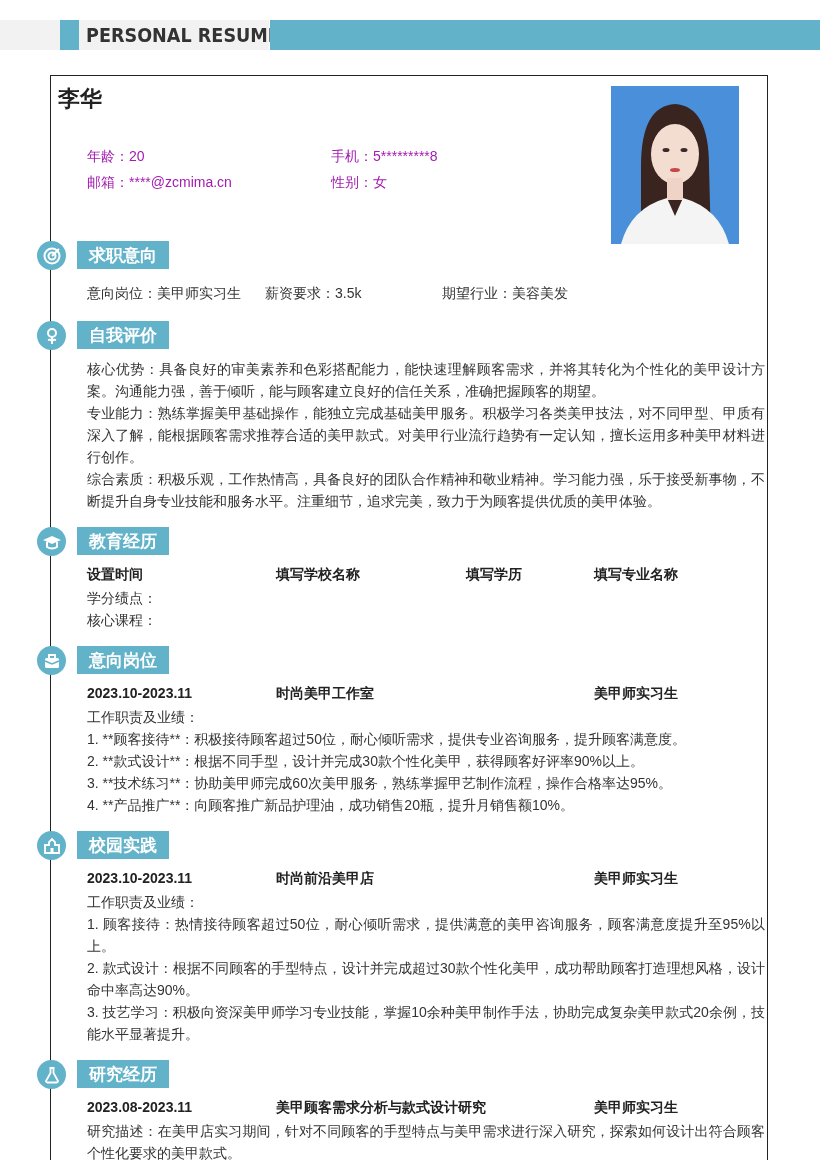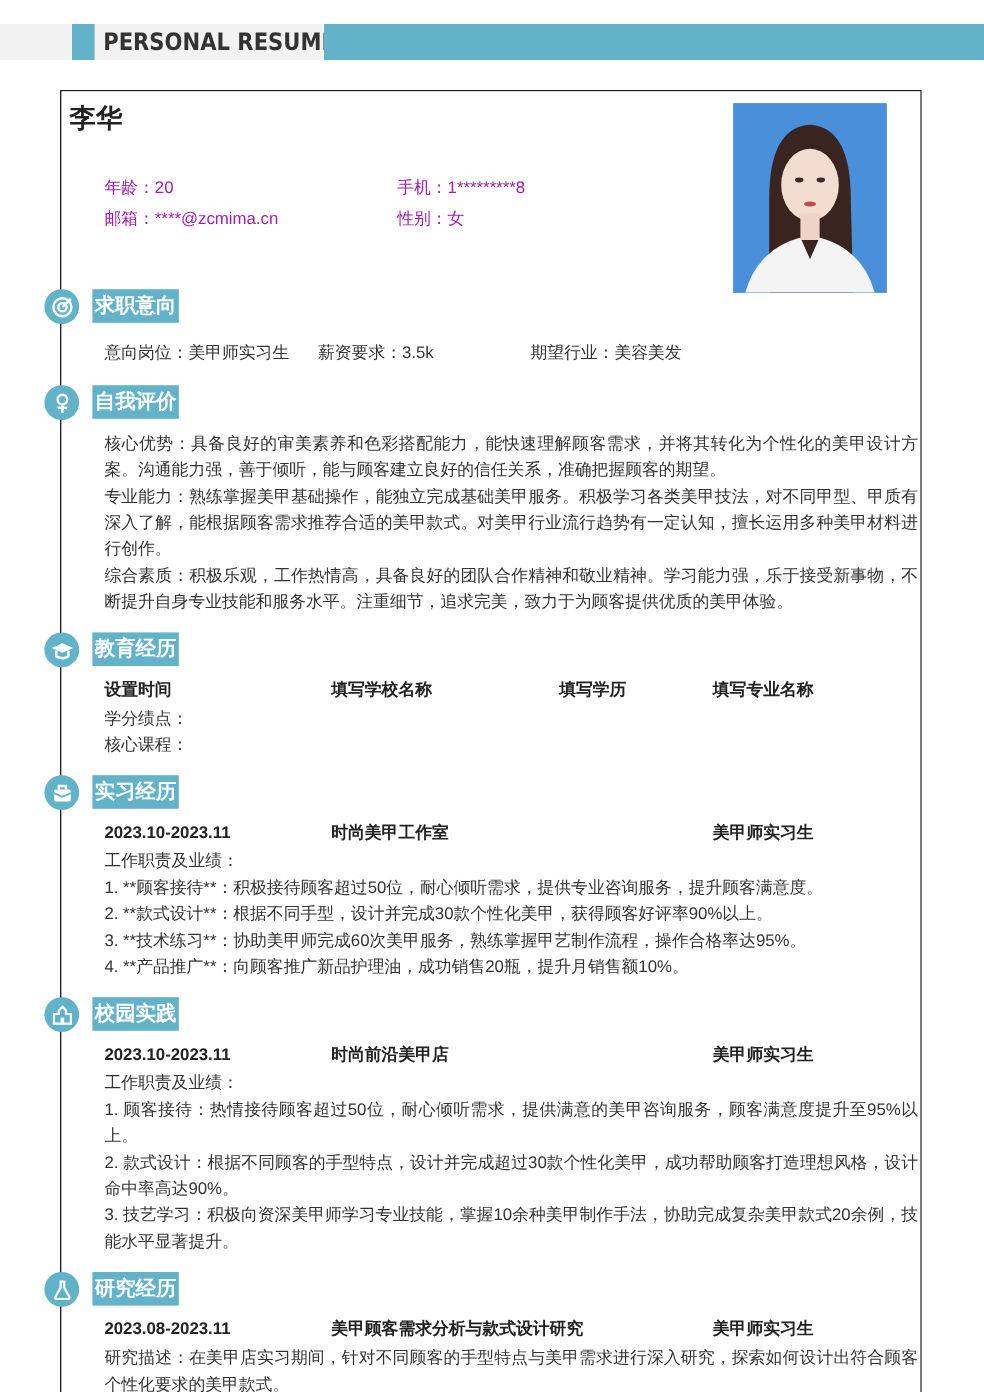--- a/index.html
+++ b/index.html
@@ -15,21 +15,21 @@
   .topbar .title { position: absolute; left: 86px; top: 3px; font-size: 20px; font-weight: bold; color: #333; letter-spacing: 0px; font-family: "DejaVu Sans", sans-serif; transform: scaleX(0.88); transform-origin: left center; }
   .topbar .bar { position: absolute; left: 270px; top: 0; width: 550px; height: 30px; background: #62b3c9; }
 
   .frame { position: absolute; left: 50px; top: 75px; width: 718px; height: 1100px; border: 1px solid #222; box-sizing: border-box; }
 
   .name { position: absolute; left: 58px; top: 84px; font-size: 22px; font-weight: bold; color: #222; font-family: "DejaVu Sans", sans-serif; }
   .info { position: absolute; font-size: 14px; color: #a21caf; }
   .photo { position: absolute; left: 611px; top: 86px; width: 128px; height: 158px; background: #4a8fd9; overflow: hidden; }
 
   .sec-icon { position: absolute; left: 37px; width: 29px; height: 29px; border-radius: 50%; background: #62b3c9; display: flex; align-items: center; justify-content: center; }
-  .sec-title { position: absolute; left: 77px; height: 28px; background: #62b3c9; color: #fff; font-size: 17px; font-weight: bold; padding: 0 2px; line-height: 28px; font-family: "DejaVu Sans", sans-serif; }
+  .sec-title { position: absolute; left: 77px; height: 28px; background: #62b3c9; color: #fff; font-size: 17px; font-weight: bold; padding: 0 12px; line-height: 28px; font-family: "DejaVu Sans", sans-serif; }
 
   .txt { position: absolute; font-size: 14px; color: #333; line-height: 22px; }
   .para { position: absolute; left: 87px; width: 678px; font-size: 14px; line-height: 22px; color: #333; text-align: justify; }
   .bold { font-weight: bold; color: #222; }
 </style>
 </head>
 <body>
 
 <div class="topbar">
   <div class="gray"></div>
@@ -40,21 +40,21 @@
 </div>
 
 <div class="frame"></div>
 
 <div class="name">李华</div>
 
 <div class="info" style="left:87px; top:148px;">
   <span>年龄：</span><span>20</span>
 </div>
 <div class="info" style="left:331px; top:148px;">
-  <span>手机：</span><span>1*********8</span>
+  <span>手机：</span><span>5*********8</span>
 </div>
 <div class="info" style="left:87px; top:174px;">
   <span>邮箱：</span><span>****@zcmima.cn</span>
 </div>
 <div class="info" style="left:331px; top:174px;">
   <span>性别：</span><span>女</span>
 </div>
 
 <div class="photo">
   <svg width="128" height="158" viewBox="0 0 128 158">
@@ -111,21 +111,21 @@
 <div class="txt" style="left:87px; top:587px;">学分绩点：</div>
 <div class="txt" style="left:87px; top:609px;">核心课程：</div>
 
 <div class="sec-icon" style="top:646px;">
   <svg width="20" height="20" viewBox="0 0 20 20">
       <rect x="3" y="7" width="14" height="10" rx="1.5" fill="#fff"></rect>
       <path d="M7 7 L7 4 L13 4 L13 7" fill="none" stroke="#fff" stroke-width="2"></path>
       <path d="M3 10 L10 13 L17 10" stroke="#62b3c9" stroke-width="1.5" fill="none"></path>
     </svg>
 </div>
-<div class="sec-title" style="top:646px;">实习经历</div>
+<div class="sec-title" style="top:646px;">意向岗位</div>
 <div class="txt bold" style="left:87px; top:682px;">2023.10-2023.11</div>
 <div class="txt bold" style="left:276px; top:682px;">时尚美甲工作室</div>
 <div class="txt bold" style="left:594px; top:682px;">美甲师实习生</div>
 <div class="para" style="top:706px;">
   <div>工作职责及业绩：</div>
   <div>1. **顾客接待**：积极接待顾客超过50位，耐心倾听需求，提供专业咨询服务，提升顾客满意度。</div>
   <div>2. **款式设计**：根据不同手型，设计并完成30款个性化美甲，获得顾客好评率90%以上。</div>
   <div>3. **技术练习**：协助美甲师完成60次美甲服务，熟练掌握甲艺制作流程，操作合格率达95%。</div>
   <div>4. **产品推广**：向顾客推广新品护理油，成功销售20瓶，提升月销售额10%。</div>
 </div>

